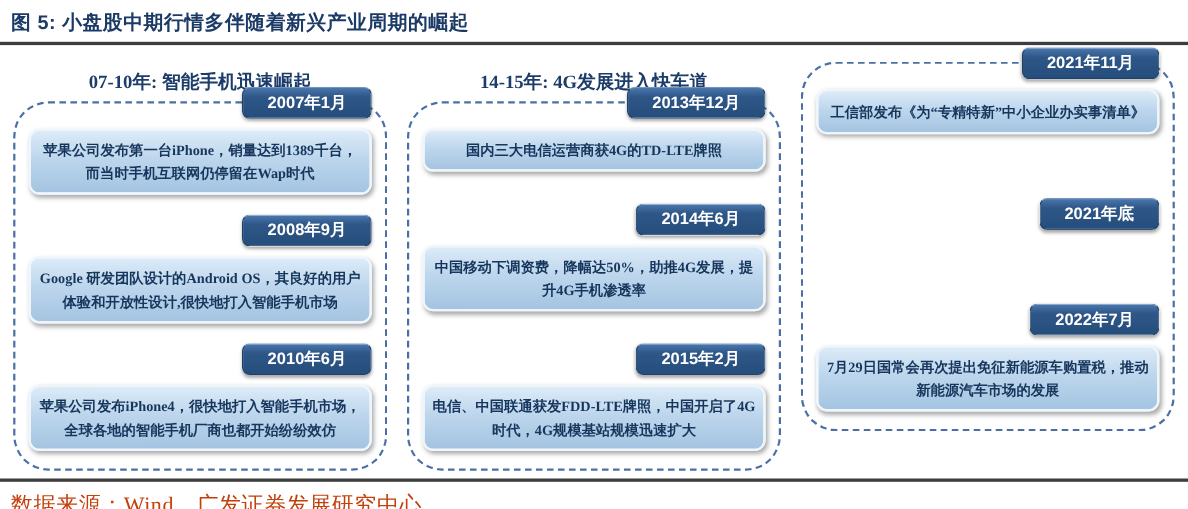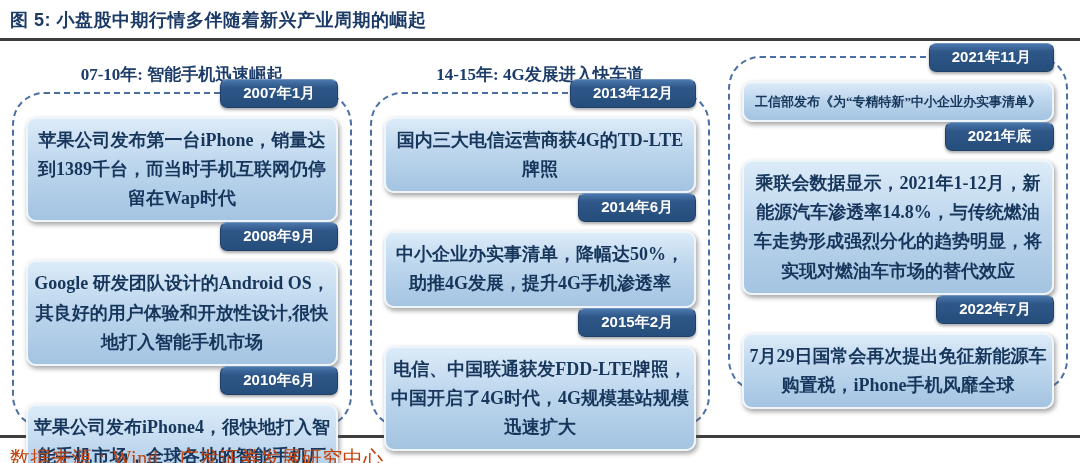--- a/index.html
+++ b/index.html
@@ -38,21 +38,21 @@
     padding: 4px 22px; border-radius: 7px;
     border: 1px solid #1f4068; border-top-color: #7396bf;
     box-shadow: 0 2px 3px rgba(70,70,70,0.45);
     margin-bottom: 9px; white-space: nowrap;
   }
   .event-box {
     width: 100%;
     background: linear-gradient(180deg, #dcebf8 0%, #bdd6ed 45%, #a4c4e1 100%);
     border: 2px solid #eef5fb; border-radius: 10px;
     box-shadow: 1.5px 2.5px 4px rgba(90,90,90,0.5);
-    color: #16365c; font-weight: bold; font-size: 18px;
+    color: #16365c; font-weight: bold; font-size: 13px;
     text-align: center; padding: 7px 5px; line-height: 1.62;
   }
   .event-box.compact { font-size: 13px; padding: 8px 2px; white-space: nowrap; }
   .footer-rule { border-top: 3px solid #3d3d3d; margin-top: 7px; }
   .footer-text {
     font-size: 20px; color: #c2410c; padding: 7px 12px 0 10px;
     letter-spacing: 0.5px;
   }
 </style>
 </head>
@@ -85,42 +85,41 @@
 
     <div class="column">
       <div class="col-header">14-15年:  4G发展进入快车道</div>
       <div class="col-box">
         <div class="event">
           <div class="date-badge">2013年12月</div>
           <div class="event-box">国内三大电信运营商获4G的TD-LTE牌照</div>
         </div>
         <div class="event">
           <div class="date-badge">2014年6月</div>
-          <div class="event-box">中小企业办实事清单，降幅达50%，助推4G发展，提升4G手机渗透率</div>
+          <div class="event-box">中国移动下调资费，降幅达50%，助推4G发展，提升4G手机渗透率</div>
         </div>
         <div class="event">
           <div class="date-badge">2015年2月</div>
           <div class="event-box">电信、中国联通获发FDD-LTE牌照，中国开启了4G时代，4G规模基站规模迅速扩大</div>
         </div>
       </div>
     </div>
 
     <div class="column">
       <div class="col-box">
         <div class="event">
           <div class="date-badge">2021年11月</div>
           <div class="event-box compact">工信部发布《为“专精特新”中小企业办实事清单》</div>
         </div>
         <div class="event">
           <div class="date-badge">2021年底</div>
-          <div class="event-box">乘联会数据显示，2021年1-12月，新能源汽车渗透率14.8%，与传统燃油车走势形成强烈分化的趋势明显，将实现对燃油车市场的替代效应</div>
         </div>
         <div class="event">
           <div class="date-badge">2022年7月</div>
-          <div class="event-box">7月29日国常会再次提出免征新能源车购置税，iPhone手机风靡全球</div>
+          <div class="event-box">7月29日国常会再次提出免征新能源车购置税，推动新能源汽车市场的发展</div>
         </div>
       </div>
     </div>
 
   </div>
 
   <div class="footer-rule"></div>
   <div class="footer-text">数据来源：Wind，广发证券发展研究中心</div>
 
 </div>

